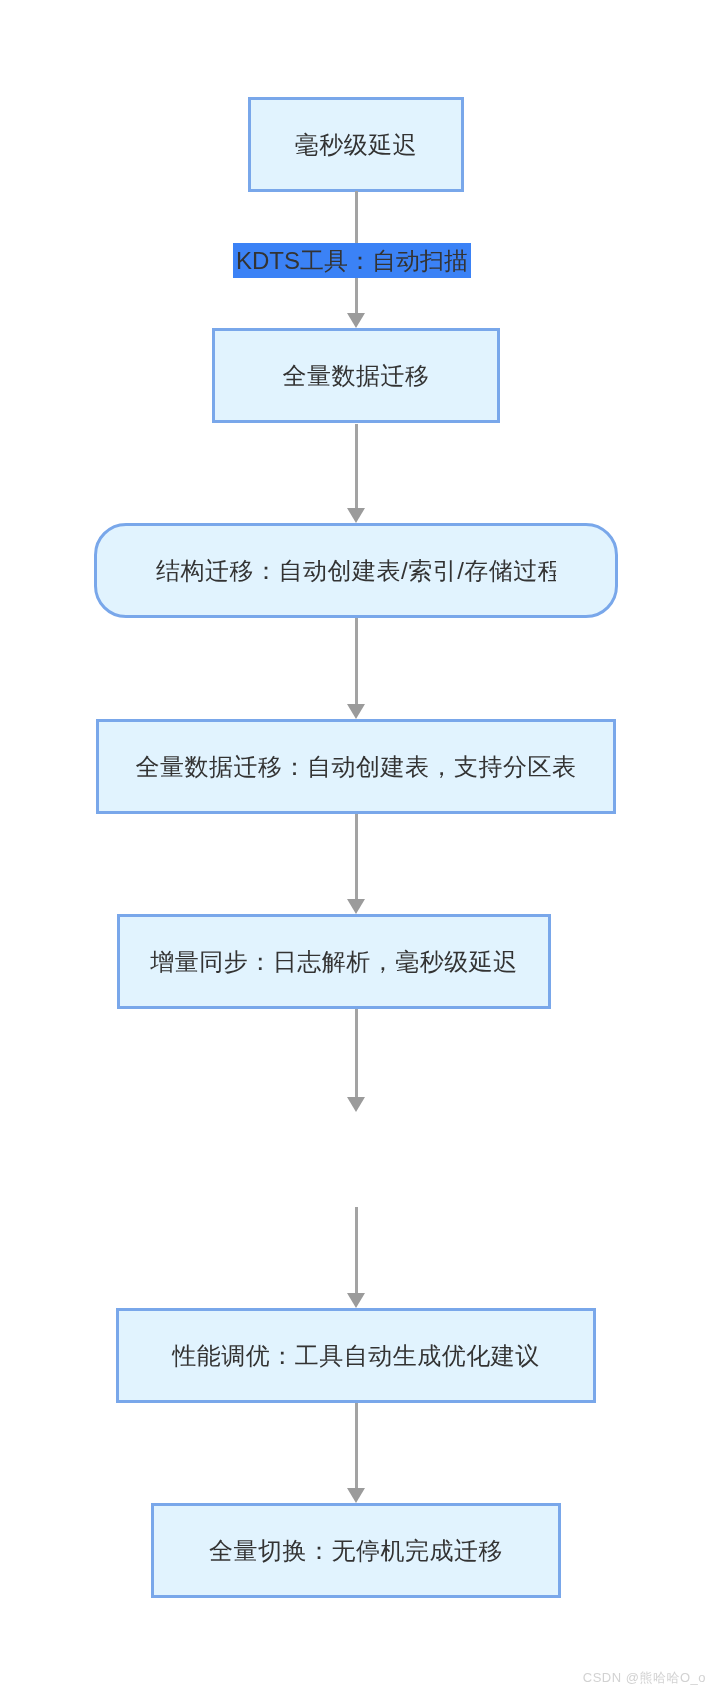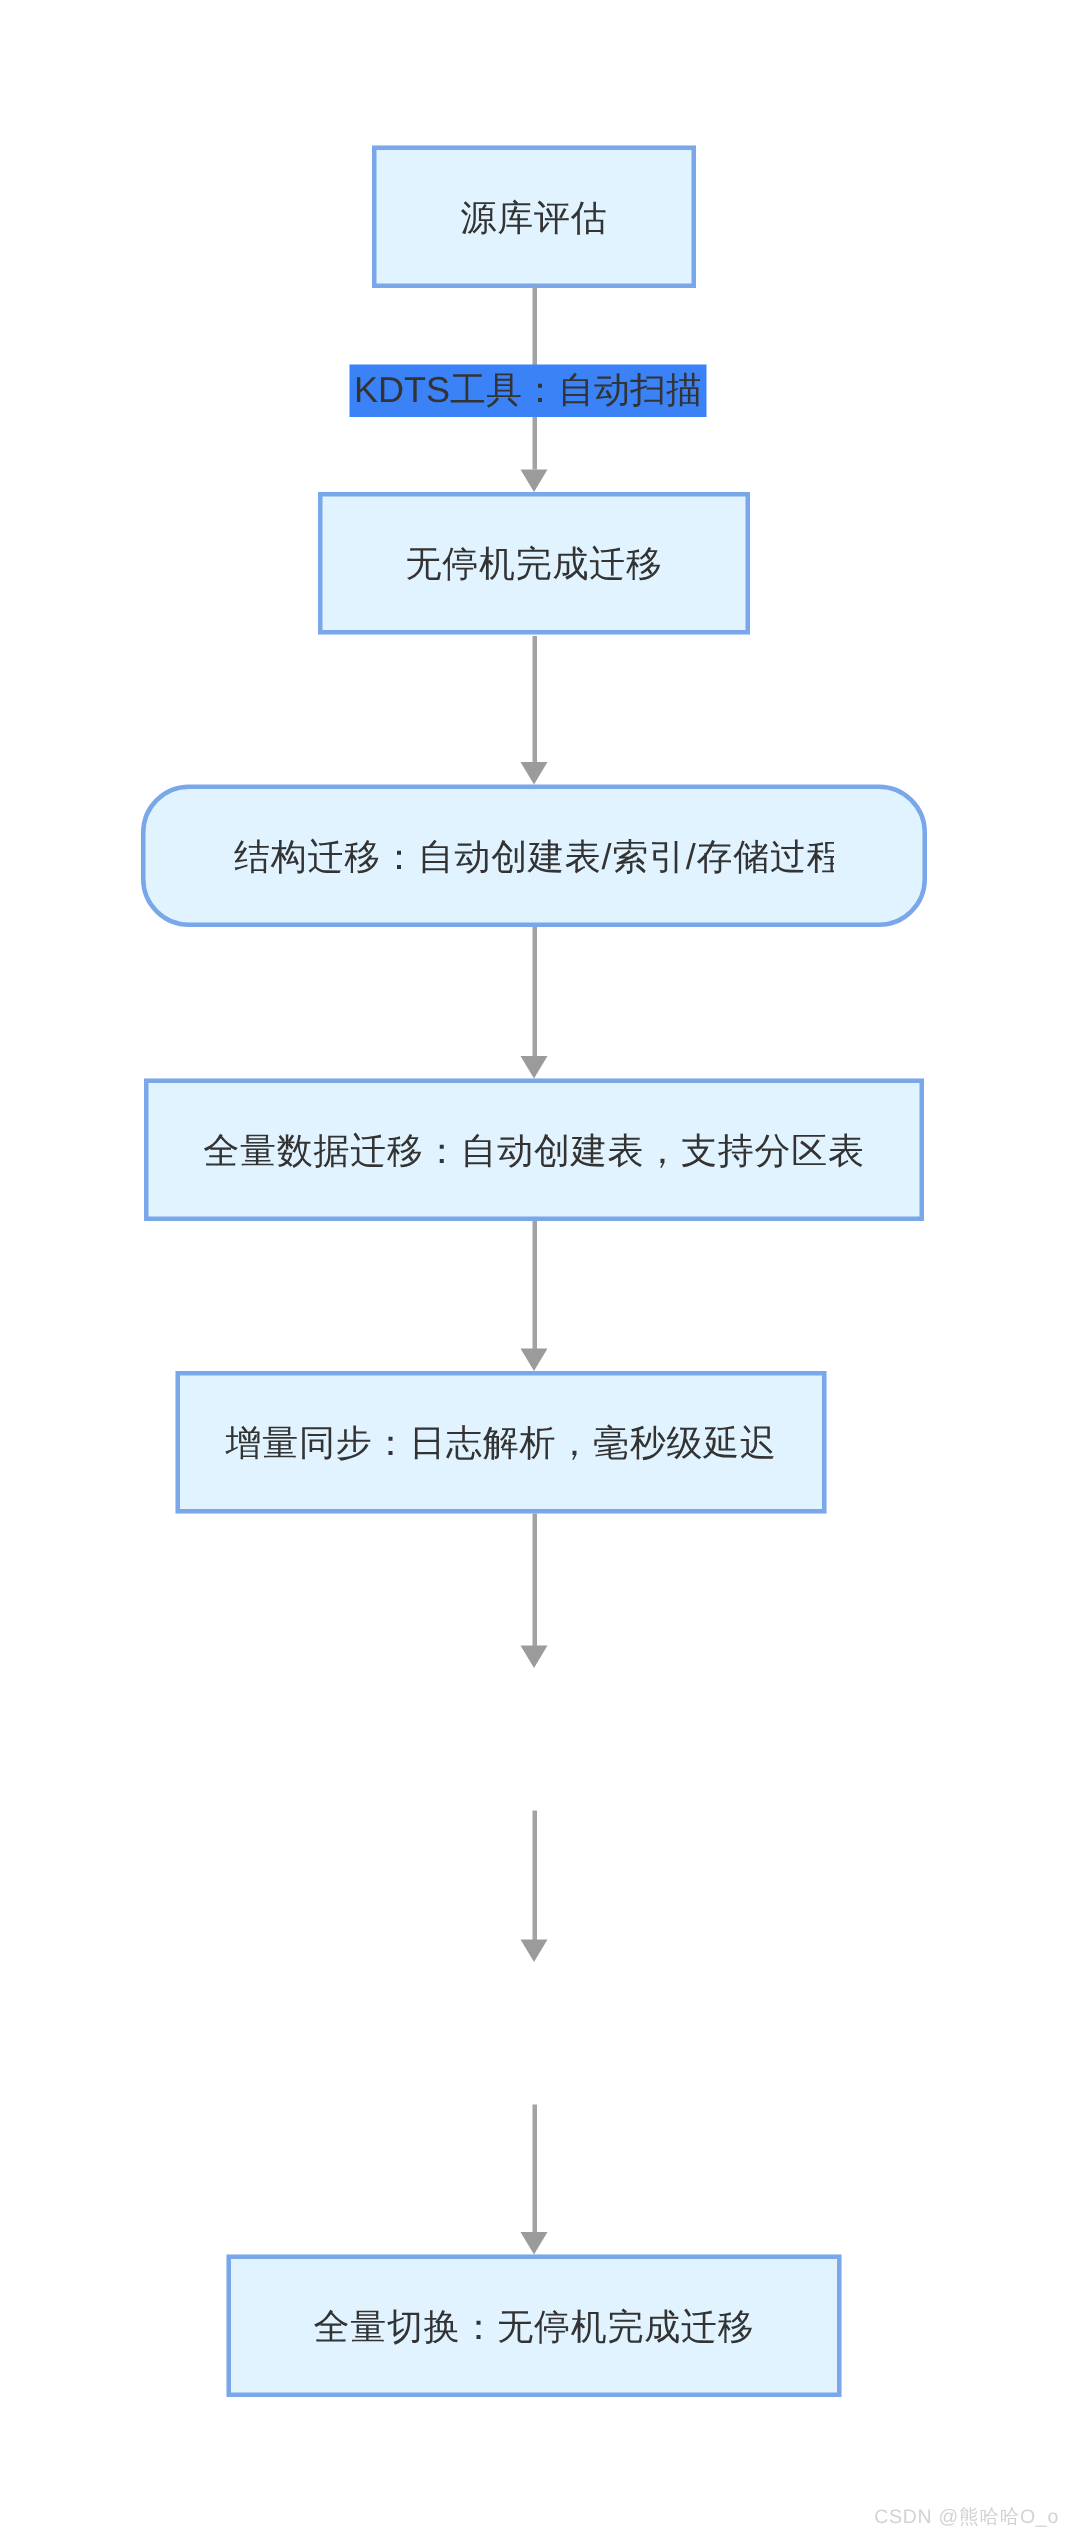--- a/index.html
+++ b/index.html
@@ -98,42 +98,45 @@
     letter-spacing: 0.5px;
     white-space: nowrap;
   }
 </style>
 </head>
 <body>
 
 <div id="canvas">
 
   <div class="node n1">
-    <span>源库评估</span>
+    <span>毫秒级延迟</span>
   </div>
 
   <div class="node n2">
-    <span>无停机完成迁移</span>
+    <span>全量数据迁移</span>
   </div>
 
   <div class="node n3">
     <div class="clip">
       <span>结构迁移：自动创建表/索引/存储过程</span>
     </div>
   </div>
 
   <div class="node n4">
     <span>全量数据迁移：自动创建表，支持分区表</span>
   </div>
 
   <div class="node n5">
     <span>增量同步：日志解析，毫秒级延迟</span>
   </div>
 
 
+  <div class="node n7">
+    <span>性能调优：工具自动生成优化建议</span>
+  </div>
 
   <div class="node n8">
     <span>全量切换：无停机完成迁移</span>
   </div>
 
   <div class="edge-line l1"></div>
   <div class="edge-line l2"></div>
   <div class="edge-line l3"></div>
   <div class="edge-line l4"></div>
   <div class="edge-line l5"></div>

